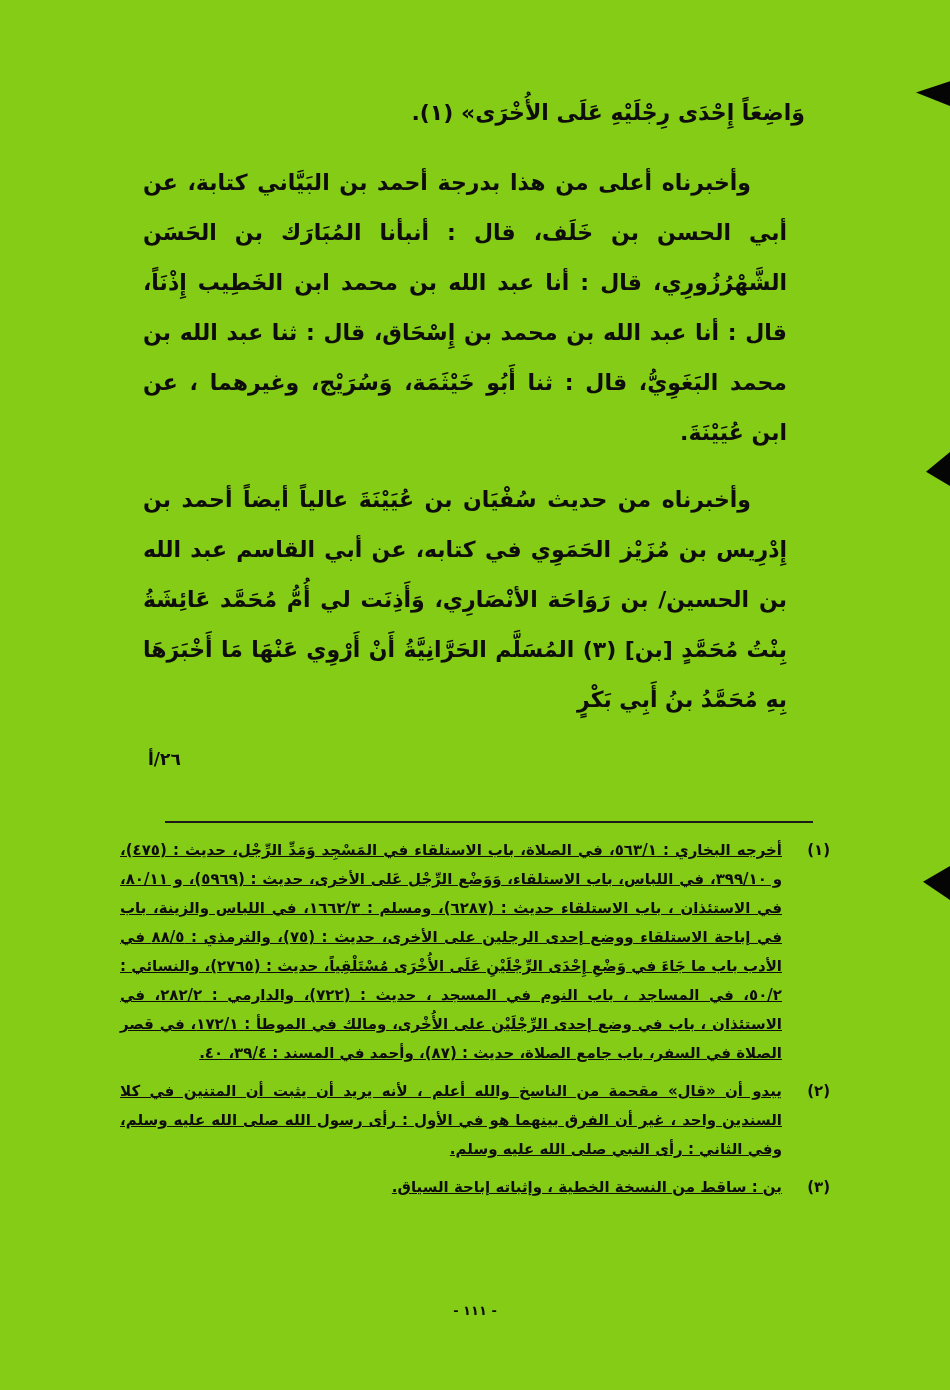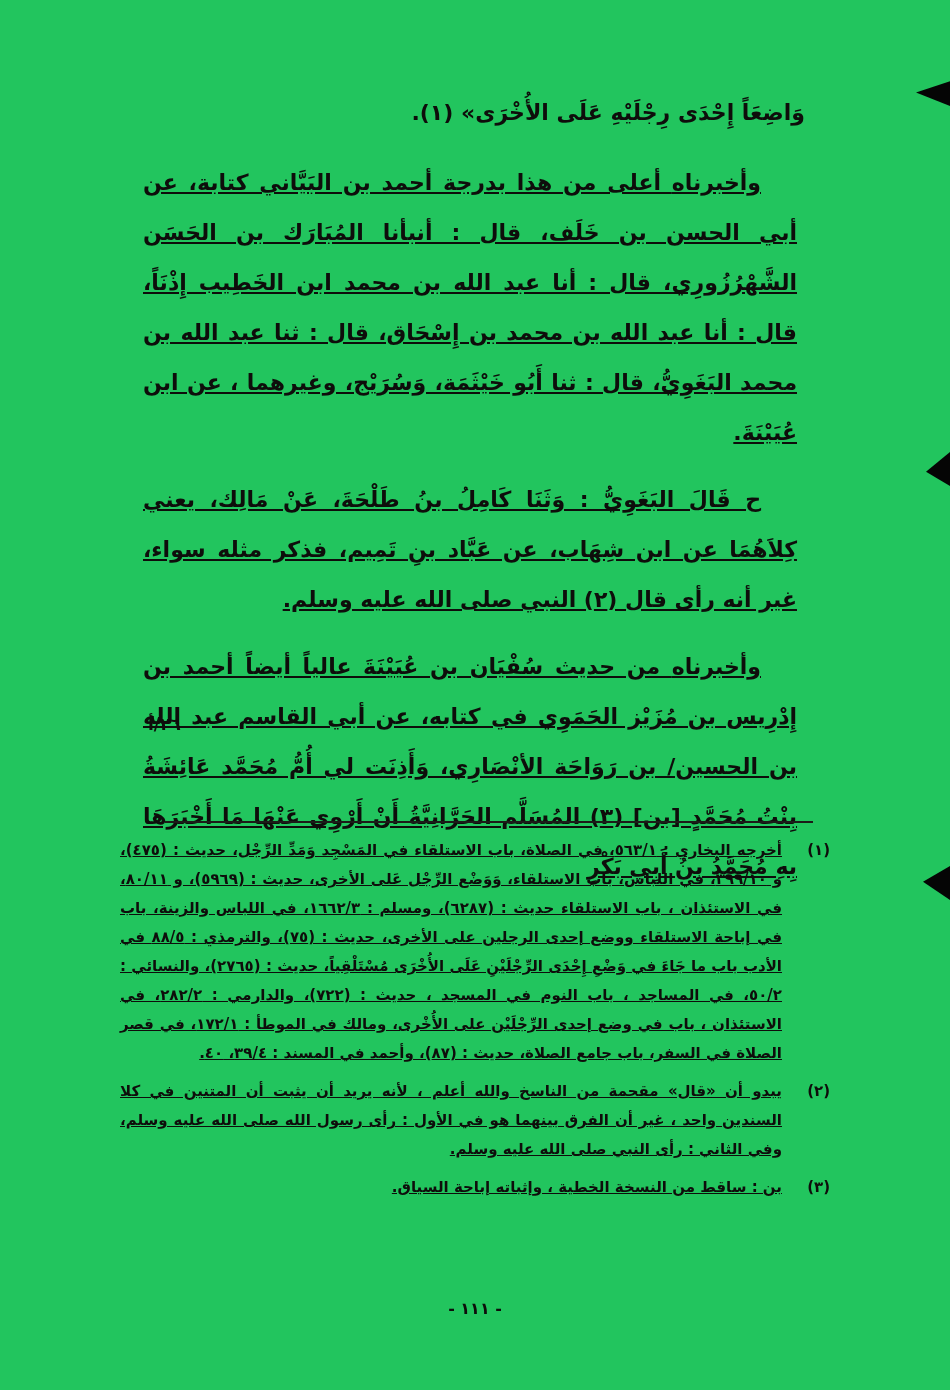--- a/index.html
+++ b/index.html
@@ -4,21 +4,21 @@
 <style>
   html, body {
     margin: 0;
     padding: 0;
     background: #ffffff;
   }
   .sheet {
     position: relative;
     width: 950px;
     height: 1390px;
-    background: #22c55e;
+    background: #84cc16;
     direction: rtl;
     font-family: "DejaVu Sans", sans-serif;
     color: #0e0d0b;
     overflow: hidden;
   }
 
   
   .body-text {
     position: absolute;
     top: 88px;
@@ -27,34 +27,33 @@
     font-size: 22px;
     font-weight: 700;
     line-height: 50px;
     text-align: justify;
   }
   .opening-line {
     margin: 0 0 20px 0;
     text-align: right;
   }
   .para {
-    margin: 0 8px 17px 0;
+    margin: 0 18px 17px 0;
     text-indent: 36px;
-    text-decoration: underline;
   }
   .para:last-child { margin-bottom: 0; }
   .lead {
     font-weight: 900;
     letter-spacing: 0.5px;
   }
 
   
   .folio-marker {
     position: absolute;
-    top: 714px;
+    top: 749px;
     left: 148px;
     font-size: 17px;
     font-weight: 700;
     white-space: nowrap;
   }
 
   
   .separator {
     position: absolute;
     top: 821px;
@@ -91,21 +90,21 @@
     text-decoration: underline;
   }
 
   
   .page-number {
     position: absolute;
     bottom: 72px;
     right: 0;
     width: 100%;
     text-align: center;
-    font-size: 16px;
+    font-size: 13px;
     font-weight: 700;
   }
 
   
   .scan-mark {
     position: absolute;
     right: 0;
     background: #050505;
   }
   .scan-mark-1 {
@@ -134,21 +133,20 @@
 
   <div class="scan-mark scan-mark-1"></div>
   <div class="scan-mark scan-mark-2"></div>
   <div class="scan-mark scan-mark-3"></div>
 
   <div class="body-text">
     <p class="opening-line">وَاضِعَاً إِحْدَى رِجْلَيْهِ عَلَى الأُخْرَى» (١).</p>
 
     <p class="para"><span class="lead">وأخبرناه</span><span> أعلى من هذا بدرجة أحمد بن البَيَّاني كتابة، عن أبي الحسن بن خَلَف، قال : أنبأنا المُبَارَك بن الحَسَن الشَّهْرُزُورِي، قال : أنا عبد الله بن محمد ابن الخَطِيب إِذْنَاً، قال : أنا عبد الله بن محمد بن إِسْحَاق، قال : ثنا عبد الله بن محمد البَغَوِيُّ، قال : ثنا أَبُو خَيْثَمَة، وَسُرَيْج، وغيرهما ، عن ابن عُيَيْنَةَ.</span></p>
 
-    <p class="para">ح قَالَ البَغَوِيُّ : وَثَنَا كَامِلُ بنُ طَلْحَةَ، عَنْ مَالِك، يعني كِلاَهُمَا عن ابن شِهَاب، عن عَبَّاد بنِ تَمِيم، فذكر مثله سواء، غير أنه رأى قال (٢) النبي صلى الله عليه وسلم.</p>
 
     <p class="para"><span class="lead">وأخبرناه</span><span> من حديث سُفْيَان بن عُيَيْنَةَ عالياً أيضاً أحمد بن إِدْرِيس بن مُزَيْز الحَمَوِي في كتابه، عن أبي القاسم عبد الله بن الحسين/ بن رَوَاحَة الأنْصَارِي، وَأَذِنَت لي أُمُّ مُحَمَّد عَائِشَةُ بِنْتُ مُحَمَّدٍ [بن] (٣) المُسَلَّم الحَرَّانِيَّةُ أَنْ أَرْوِي عَنْهَا مَا أَخْبَرَهَا بِهِ مُحَمَّدُ بنُ أَبِي بَكْرٍ</span></p>
   </div>
 
   <div class="folio-marker">٢٦/أ</div>
 
   <hr class="separator">
 
   <div class="footnotes">
 

